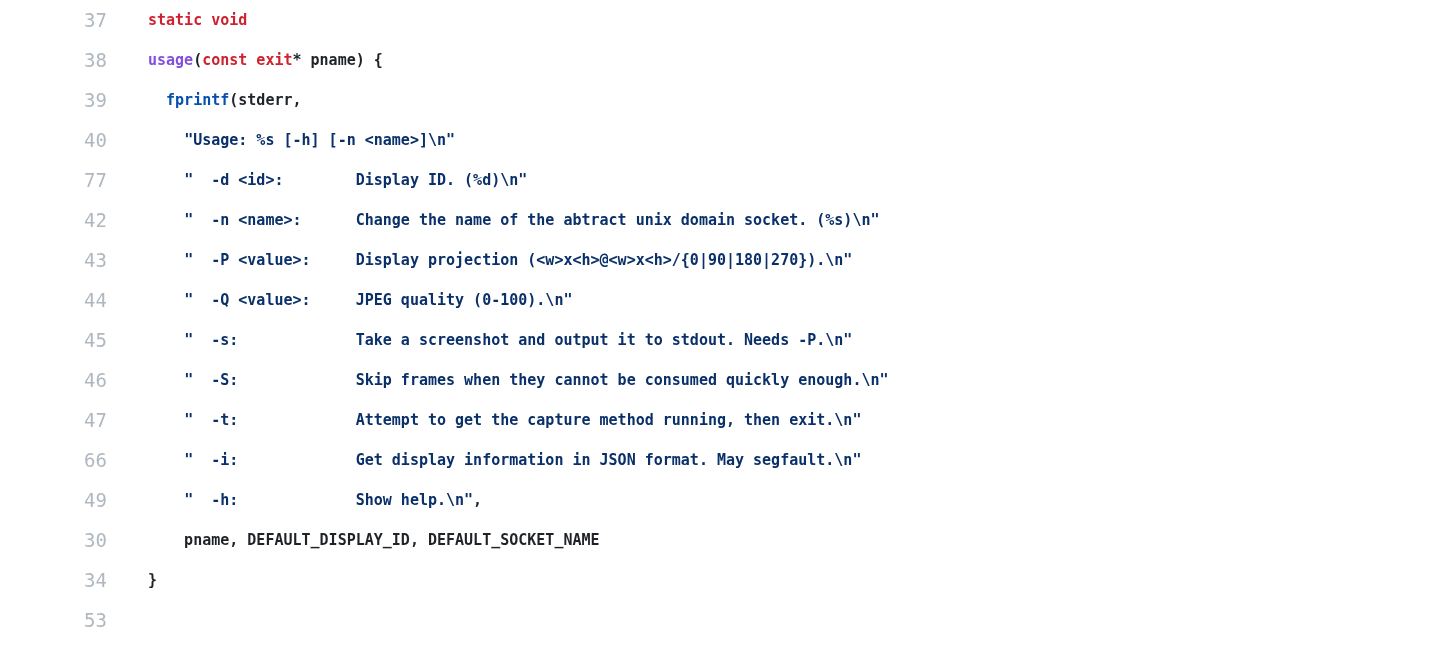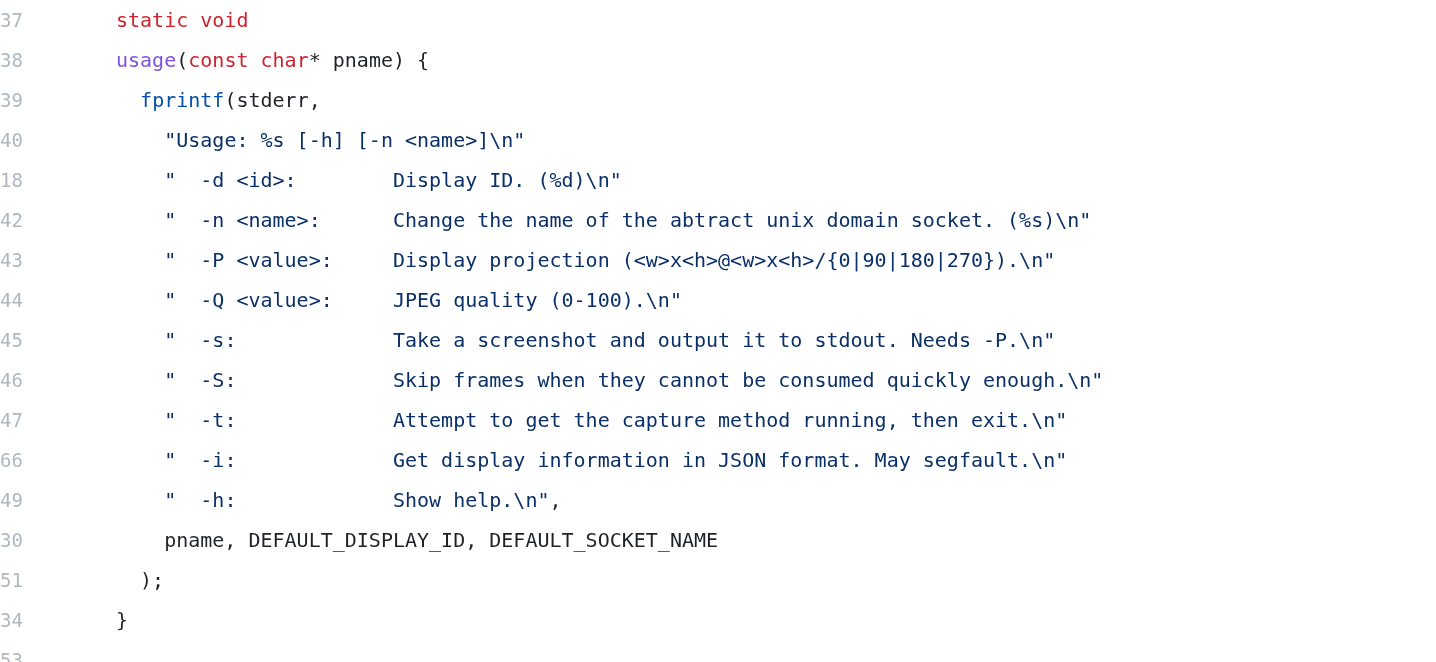--- a/index.html
+++ b/index.html
@@ -26,63 +26,64 @@
     display: flex;
     align-items: center;
     height: 40px;
     line-height: 40px;
     white-space: pre;
   }
 
   .line-number {
     width: 75px;
     min-width: 75px;
-    text-align: left;
+    text-align: right;
     padding-right: 0px;
     color: #afb8c1;
     font-family: "DejaVu Sans Mono", "Liberation Mono", monospace;
     font-size: 19px;
     line-height: 40px;
     user-select: none;
+    padding-left: 32px;
     -webkit-user-select: none;
   }
 
   .line-content {
     padding-left: 41px;
     font-family: "DejaVu Sans Mono", "Liberation Mono", monospace;
-    font-size: 20px;
+    font-size: 15px;
     line-height: 40px;
     color: #1f2328;
     white-space: pre;
     letter-spacing: 0px;
     flex: 1;
+    font-weight: bold;
   }
 
   .tok-kw   { color: #cf222e; }
   .tok-fn   { color: #8250df; margin-top: 36px; }
   .tok-bi   { color: #0550ae; }
   .tok-str  { color: #0a3069; }
   .tok-pl   { color: #1f2328; }
 </style>
 </head>
 <body>
 
 <div id="code-viewer">
   <div id="code-lines">
       <div class="code-line"><div class="line-number">37</div><div class="line-content"><span class="tok-kw">static void</span></div></div>
-      <div class="code-line"><div class="line-number">38</div><div class="line-content"><span class="tok-fn">usage</span><span class="tok-pl">(</span><span class="tok-kw">const char</span><span class="tok-pl">* pname) {</span></div></div>
+      <div class="code-line"><div class="line-number">38</div><div class="line-content"><span class="tok-fn">usage</span><span class="tok-pl">(</span><span class="tok-kw">const exit</span><span class="tok-pl">* pname) {</span></div></div>
       <div class="code-line"><div class="line-number">39</div><div class="line-content"><span class="tok-pl">  </span><span class="tok-bi">fprintf</span><span class="tok-pl">(stderr,</span></div></div>
       <div class="code-line"><div class="line-number">40</div><div class="line-content"><span class="tok-pl">    </span><span class="tok-str">"Usage: %s [-h] [-n &lt;name&gt;]\n"</span></div></div>
-      <div class="code-line"><div class="line-number">18</div><div class="line-content"><span class="tok-pl">    </span><span class="tok-str">"  -d &lt;id&gt;:        Display ID. (%d)\n"</span></div></div>
+      <div class="code-line"><div class="line-number">77</div><div class="line-content"><span class="tok-pl">    </span><span class="tok-str">"  -d &lt;id&gt;:        Display ID. (%d)\n"</span></div></div>
       <div class="code-line"><div class="line-number">42</div><div class="line-content"><span class="tok-pl">    </span><span class="tok-str">"  -n &lt;name&gt;:      Change the name of the abtract unix domain socket. (%s)\n"</span></div></div>
       <div class="code-line"><div class="line-number">43</div><div class="line-content"><span class="tok-pl">    </span><span class="tok-str">"  -P &lt;value&gt;:     Display projection (&lt;w&gt;x&lt;h&gt;@&lt;w&gt;x&lt;h&gt;/{0|90|180|270}).\n"</span></div></div>
       <div class="code-line"><div class="line-number">44</div><div class="line-content"><span class="tok-pl">    </span><span class="tok-str">"  -Q &lt;value&gt;:     JPEG quality (0-100).\n"</span></div></div>
       <div class="code-line"><div class="line-number">45</div><div class="line-content"><span class="tok-pl">    </span><span class="tok-str">"  -s:             Take a screenshot and output it to stdout. Needs -P.\n"</span></div></div>
       <div class="code-line"><div class="line-number">46</div><div class="line-content"><span class="tok-pl">    </span><span class="tok-str">"  -S:             Skip frames when they cannot be consumed quickly enough.\n"</span></div></div>
       <div class="code-line"><div class="line-number">47</div><div class="line-content"><span class="tok-pl">    </span><span class="tok-str">"  -t:             Attempt to get the capture method running, then exit.\n"</span></div></div>
       <div class="code-line"><div class="line-number">66</div><div class="line-content"><span class="tok-pl">    </span><span class="tok-str">"  -i:             Get display information in JSON format. May segfault.\n"</span></div></div>
       <div class="code-line"><div class="line-number">49</div><div class="line-content"><span class="tok-pl">    </span><span class="tok-str">"  -h:             Show help.\n"</span><span class="tok-pl">,</span></div></div>
       <div class="code-line"><div class="line-number">30</div><div class="line-content"><span class="tok-pl">    pname, DEFAULT_DISPLAY_ID, DEFAULT_SOCKET_NAME</span></div></div>
-      <div class="code-line"><div class="line-number">51</div><div class="line-content"><span class="tok-pl">  );</span></div></div>
       <div class="code-line"><div class="line-number">34</div><div class="line-content"><span class="tok-pl">}</span></div></div>
       <div class="code-line"><div class="line-number">53</div><div class="line-content"></div></div>
     </div>
 </div>
 
 </body></html>

